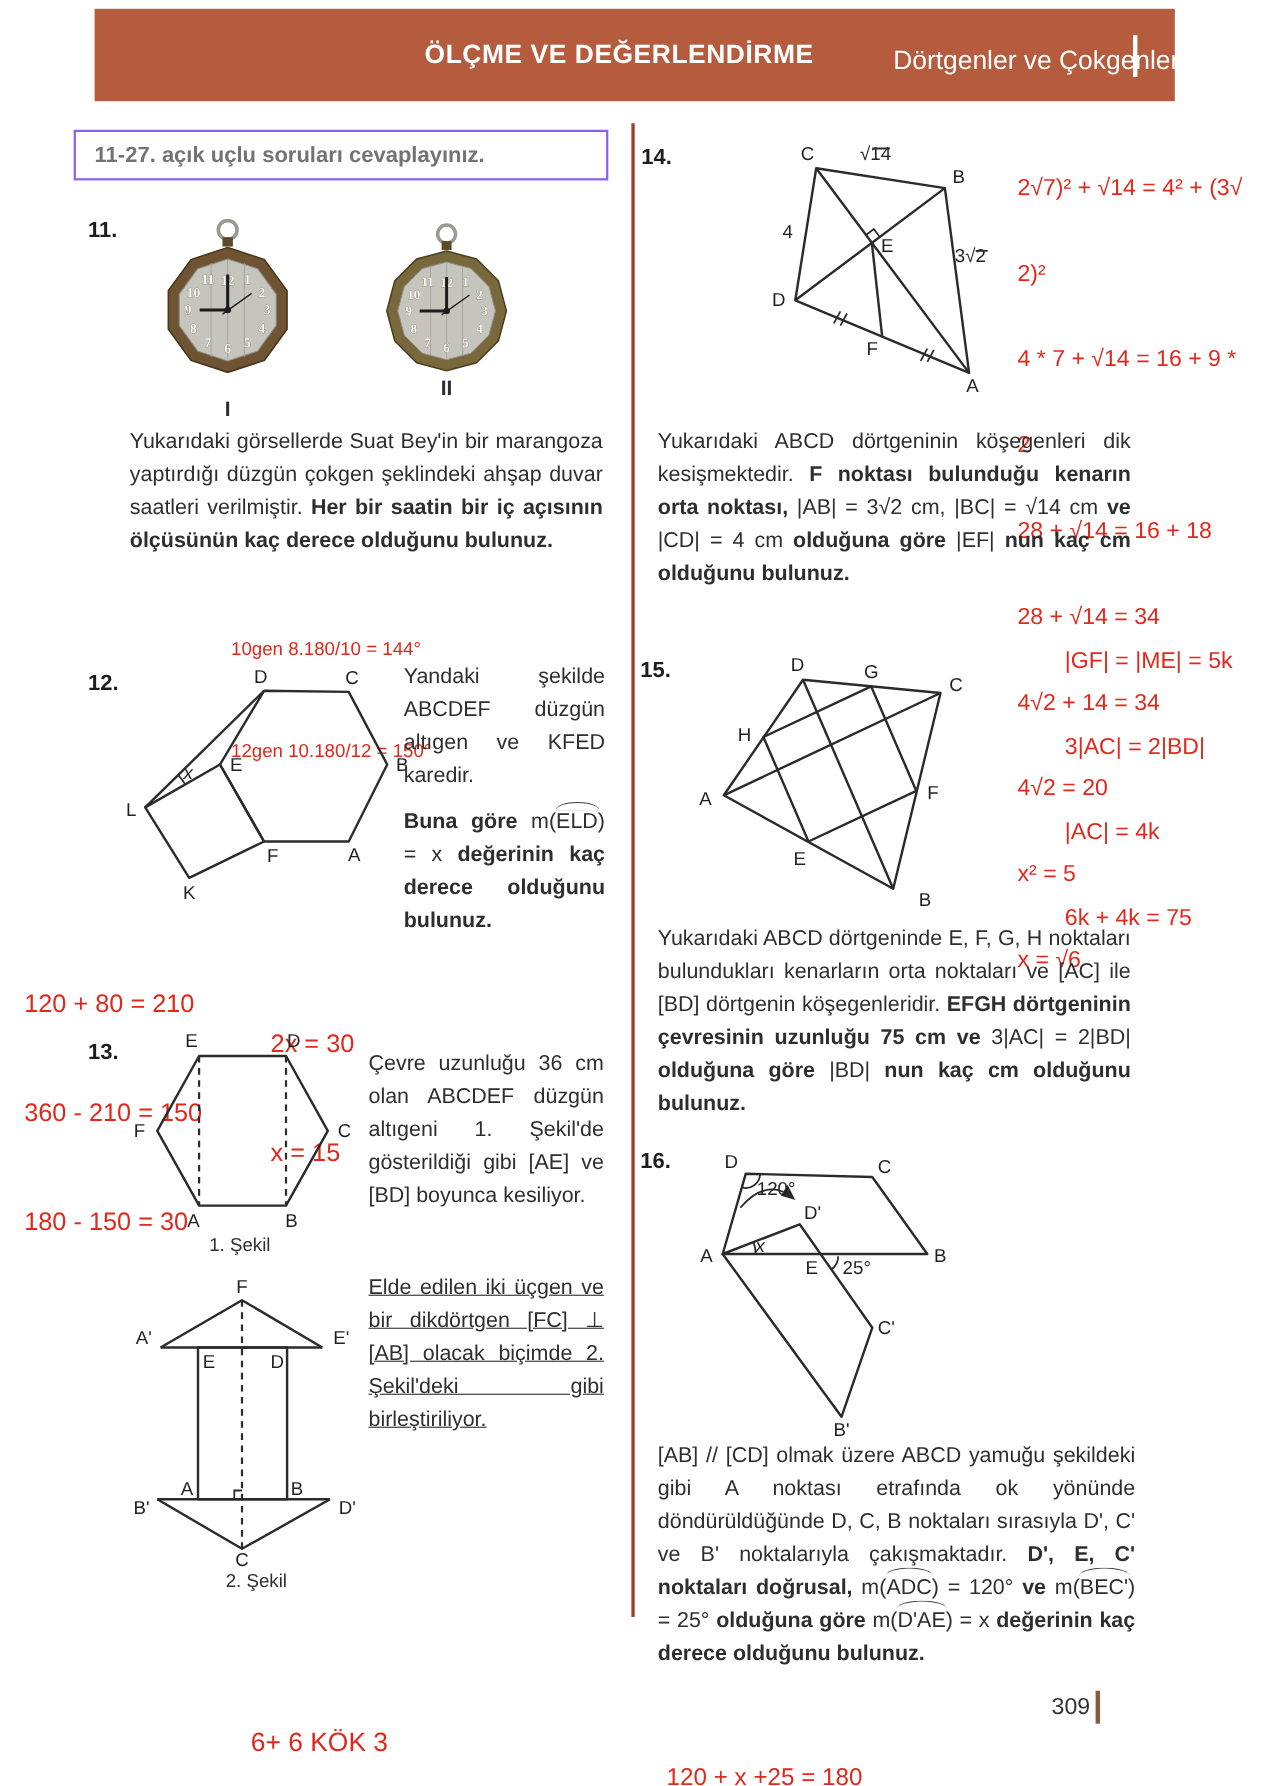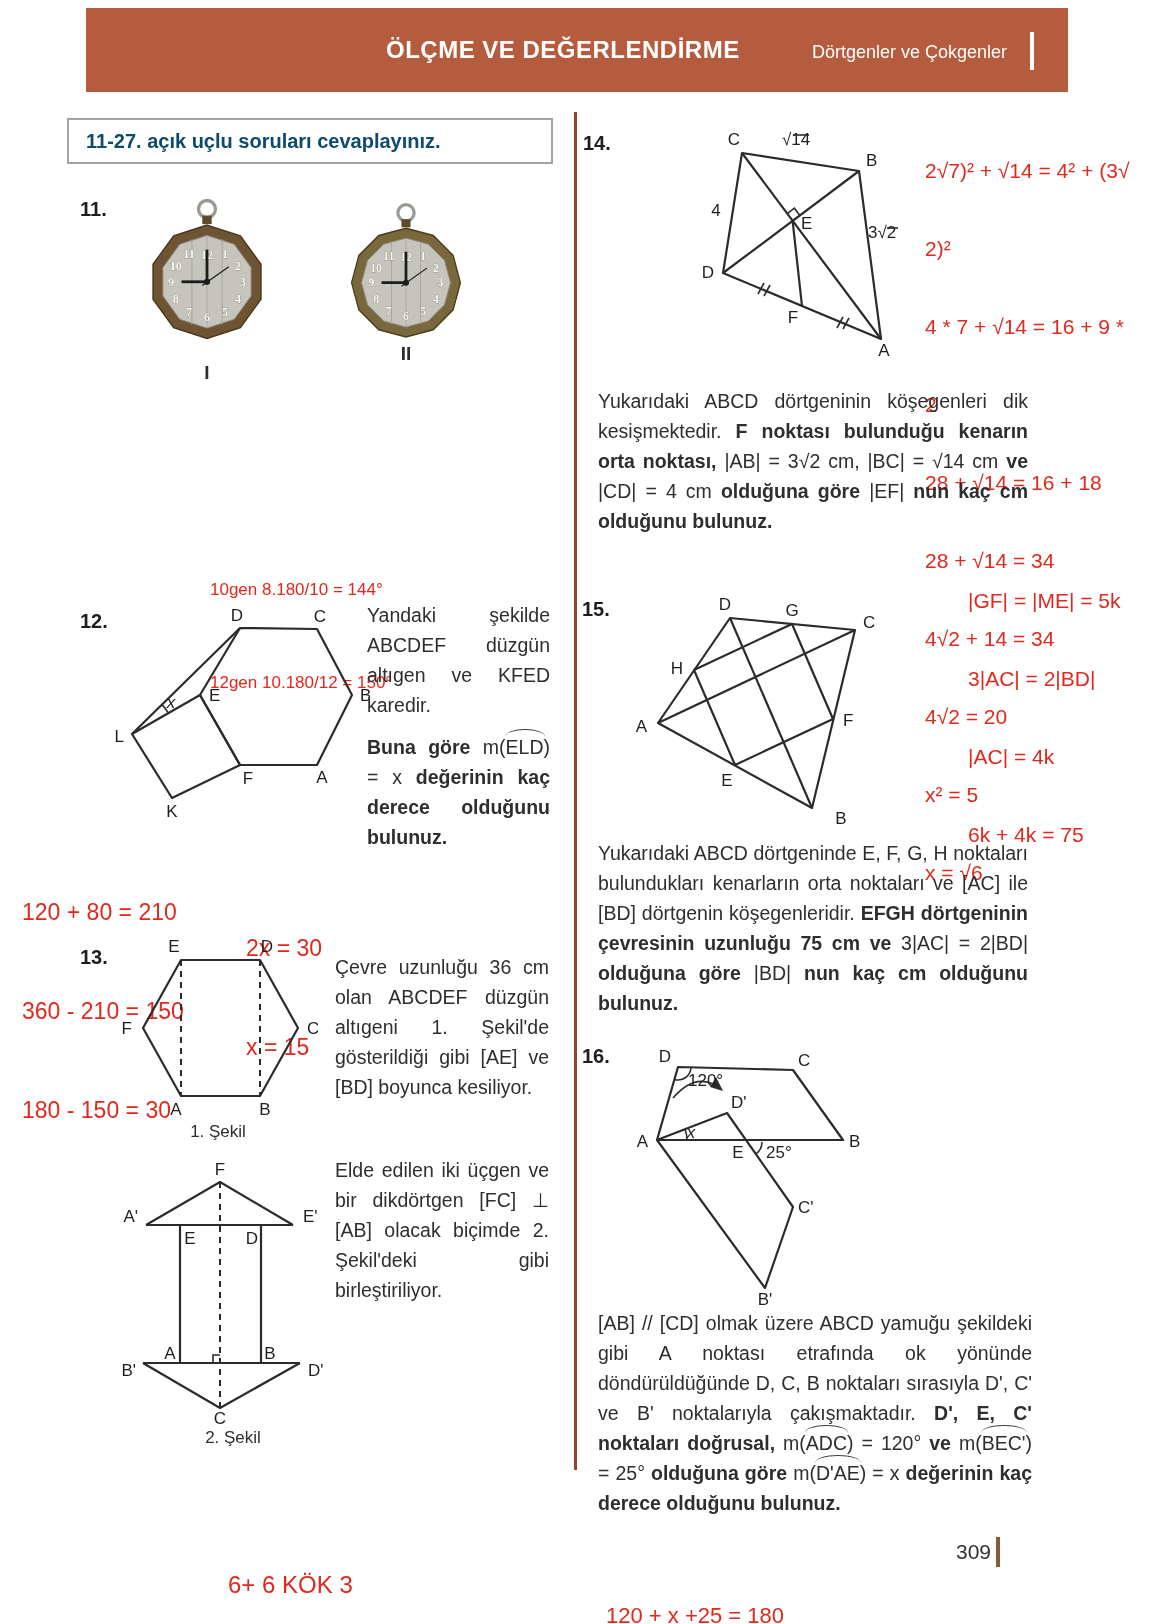--- a/index.html
+++ b/index.html
@@ -1,24 +1,24 @@
 <!DOCTYPE html>
 <html><head>
 <meta charset="utf-8">
 <style>
   html,body{margin:0;padding:0;background:#d9d9d9;}
   .page{position:relative;width:1151px;height:1624px;background:#ffffff;
         font-family:"Liberation Sans",sans-serif;overflow:hidden;}
   .abs{position:absolute;}
   .hdr{background:#b45c3d;}
   .hdr-title{color:#ffffff;font-weight:bold;font-size:24px;letter-spacing:.5px;white-space:nowrap;}
-  .hdr-sub{color:#ffffff;font-size:18px;white-space:nowrap;}
+  .hdr-sub{color:#ffffff;font-size:24px;white-space:nowrap;}
   .hdr-tick{background:#ffffff;}
-  .ibox{border:2px solid #a3a3a3;display:flex;align-items:center;padding-left:17px;
-        font-weight:bold;font-size:20px;color:#0c4a6e;box-sizing:border-box;}
+  .ibox{border:2px solid #8b5cf6;display:flex;align-items:center;padding-left:17px;
+        font-weight:bold;font-size:20px;color:#737373;box-sizing:border-box;}
   .divider{background:#9c4130;}
   .qnum{font-weight:bold;font-size:20px;color:#1d1d1d;}
   .txt{font-size:19.5px;line-height:30px;color:#2e2e2e;text-align:justify;}
   .txt p{margin:0 0 12px 0;}
   .b{font-weight:bold;}
   .red{color:#e0281c;white-space:pre;}
   .caption{font-size:17px;color:#2e2e2e;text-align:center;}
   .arcspan{position:relative;display:inline-block;}
   .arcspan::before{content:"";position:absolute;left:-1px;right:-1px;top:-3px;height:7px;
         border-top:1.7px solid #3c3c3c;border-radius:50% 50% 0 0/100% 100% 0 0;}
@@ -108,20 +108,23 @@
     </g>
     <g stroke="#1c1c1c">
       <line x1="0" y1="3" x2="0" y2="-34" stroke-width="3"></line>
       <line x1="3" y1="0" x2="-27" y2="0" stroke-width="3"></line>
       <line x1="-5" y1="4" x2="23" y2="-16" stroke-width="1.3"></line>
     </g>
     <circle r="3.2" fill="#1c1c1c"></circle>
   </svg>
   <div class="abs caption b" style="left:338px;top:343px;width:136px;font-size:19px;">II</div>
 
+  <div class="abs txt" style="left:118px;top:386px;width:430px;">
+    <span>Yukarıdaki görsellerde Suat Bey'in bir marangoza yaptırdığı düzgün çokgen şeklindeki ahşap duvar saatleri verilmiştir. </span><span class="b">Her bir saatin bir iç açısının ölçüsünün kaç derece olduğunu bulunuz.</span>
+  </div>
   <div class="abs red" style="left:210px;top:512px;font-size:17px;line-height:31px;">
     <div>10gen 8.180/10 = 144°</div>
     <div>12gen 10.180/12 = 150°</div>
   </div>
 
   <div class="abs qnum" style="left:80px;top:610px;">12.</div>
 
   <svg class="abs" style="left:110px;top:575px;" width="260" height="245" viewBox="0 0 260 245">
     <polygon class="fl" points="130,53 207,54 242,120 207,190 130,190 90,120"></polygon>
     <polygon class="fl" points="22,159 90,120 130,190 62,223"></polygon>
@@ -186,21 +189,21 @@
     <text class="lbl" x="72" y="82" text-anchor="middle">E</text>
     <text class="lbl" x="134" y="82" text-anchor="middle">D</text>
     <text class="lbl" x="52" y="197" text-anchor="middle">A</text>
     <text class="lbl" x="152" y="197" text-anchor="middle">B</text>
     <text class="lbl" x="18" y="214" text-anchor="end">B'</text>
     <text class="lbl" x="190" y="214" text-anchor="start">D'</text>
     <text class="lbl" x="102" y="262" text-anchor="middle">C</text>
   </svg>
   <div class="abs caption" style="left:118px;top:1428px;width:230px;">2. Şekil</div>
 
-  <div class="abs txt" style="left:335px;top:1155px;width:214px;">
+  <div class="abs txt" style="left:335px;top:1155px;width:214px;text-decoration:underline;">
     <p><span>Elde edilen iki üçgen ve bir dikdörtgen [FC] ⊥ [AB] olacak biçimde 2. Şekil'deki gibi birleştiriliyor.</span></p>
   </div>
 
   <div class="abs red" style="left:228px;top:1505px;font-size:24px;line-height:32px;">
     <div>6+ 6 KÖK 3</div>
   </div>
 
   <div class="abs qnum" style="left:583px;top:132px;">14.</div>
 
   <svg class="abs" style="left:690px;top:128px;" width="220" height="240" viewBox="0 0 220 240">

